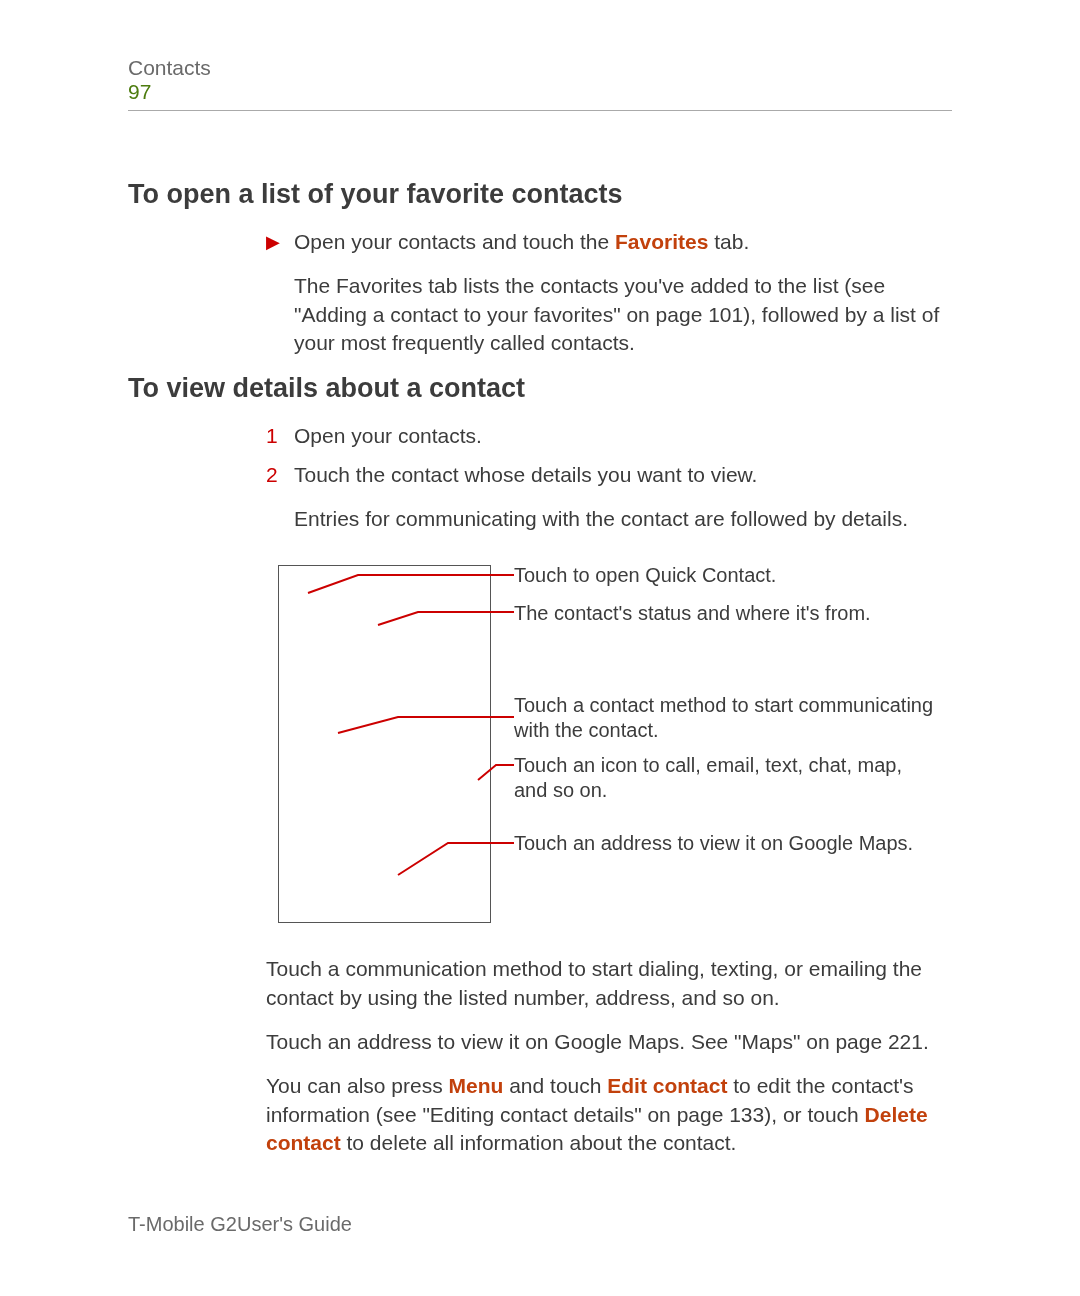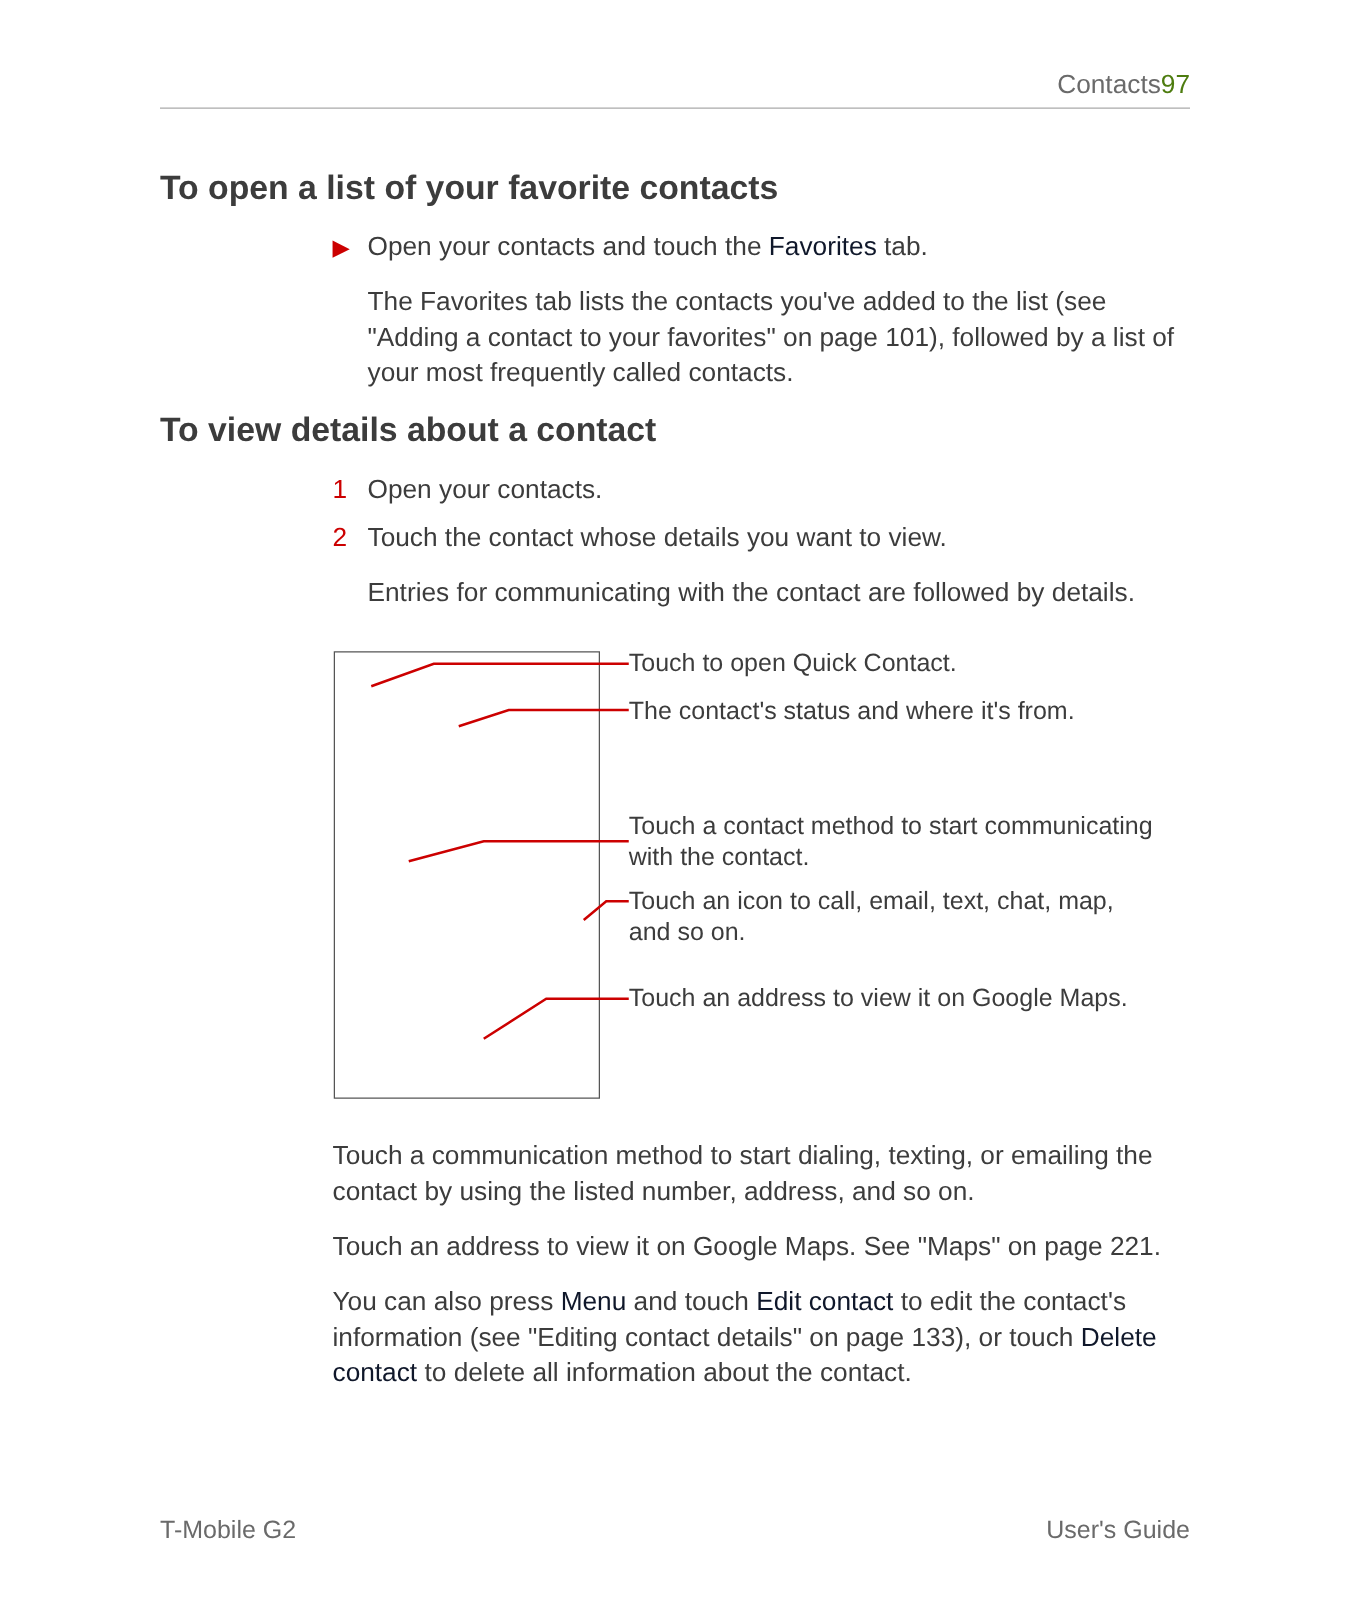--- a/index.html
+++ b/index.html
@@ -21,21 +21,22 @@
     padding: 56px 128px 0 128px;
   }
   .header {
     display: flex;
     justify-content: flex-end;
     align-items: baseline;
     font-size: 21px;
     color: #6a6a6a;
     border-bottom: 1px solid #aaa;
     padding-bottom: 6px;
-    margin-bottom: 48px;
+    margin-bottom: 68px;
+    flex-direction: column;
   }
   .header .pagenum { color: #4d7c0f; }
   h2 {
     font-weight: 700;
     font-size: 27px;
     color: #3c3c3c;
     margin: 16px 0 18px 0;
   }
   .body {
     margin-left: 138px;
@@ -48,26 +49,26 @@
     align-items: flex-start;
     margin-bottom: 10px;
   }
   .row .marker {
     flex: 0 0 28px;
     text-align: left;
   }
   .marker.arrow { color: #cc0000; font-size: 18px; line-height: 28px; }
   .marker.num   { color: #cc0000; font-size: 21px; }
   .cont { margin-left: 28px; margin-bottom: 10px; margin-top: 16px; }
-  .b { font-weight: 400; color: #0f172a; }
+  .b { font-weight: 700; color: #c2410c; }
 
   
   .diagram {
     position: relative;
-    margin: 22px 0 20px 1px;
+    margin: 22px 0 20px 12px;
     height: 380px;
     width: 660px;
   }
   .phone {
     position: absolute;
     left: 0;
     top: 10px;
     width: 213px;
     height: 358px;
     border: 1px solid #555;
@@ -86,21 +87,20 @@
     position: absolute;
     left: 0; top: 0;
     pointer-events: none;
   }
   .footer {
     position: absolute;
     bottom: 60px;
     left: 128px;
     right: 128px;
     display: flex;
-    justify-content: space-between;
     font-size: 20px;
     color: #6a6a6a;
   }
 </style>
 </head>
 <body>
 
 <div class="page">
 
   <div class="header">

